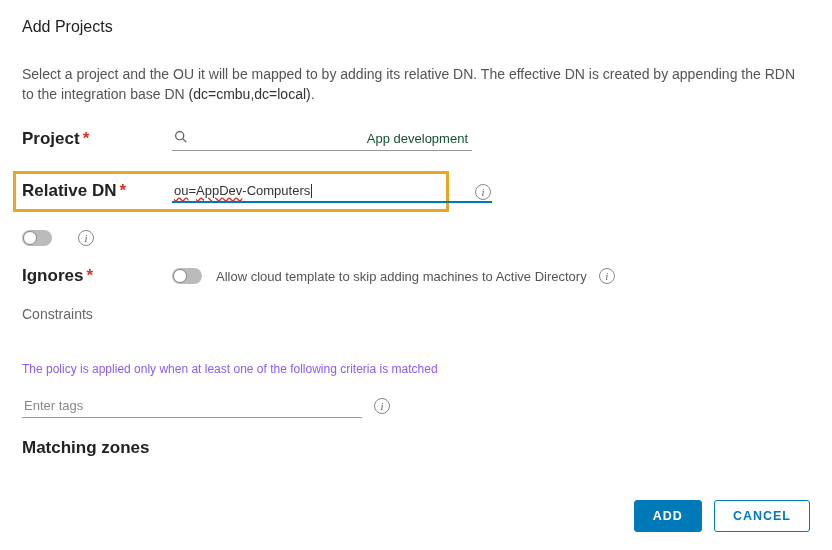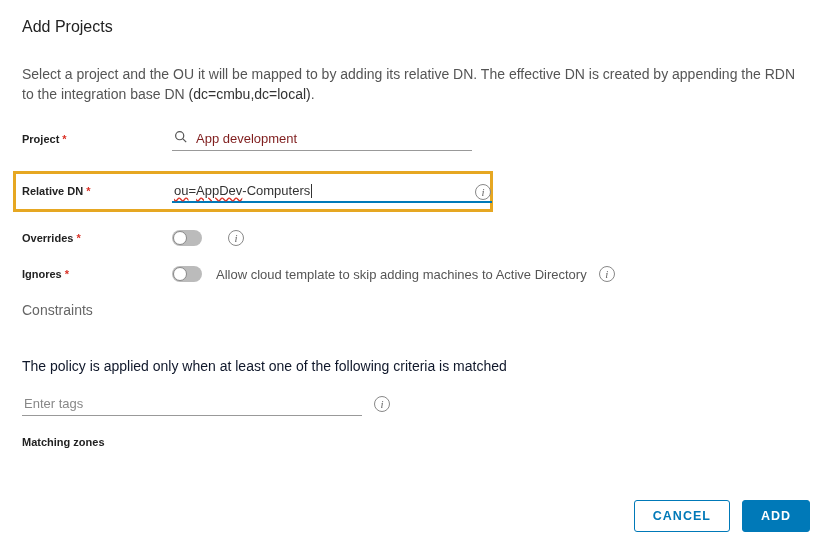--- a/index.html
+++ b/index.html
@@ -27,54 +27,55 @@
   }
   .intro .bold { font-weight: 400; color:#333;}
   .form-row {
     display: flex;
     align-items: center;
     margin-bottom: 20px;
   }
   .label-col {
     width: 150px;
     flex: 0 0 150px;
-    font-size: 11px;
+    font-size: 17px;
     color: #222;
     font-weight: 600;
   }
   .req { color: #d93025; margin-left: 3px; }
   .field-col {
     flex: 1;
     display: flex;
     align-items: center;
   }
   .underline-input {
     border: none;
     border-bottom: 1px solid #999;
     background: transparent;
     padding: 4px 4px 4px 24px;
     width: 300px;
     font-size: 13px;
     outline: none;
-    color: #7f1d1d;
+    color: #14532d;
+    text-align: right;
   }
   .underline-input::placeholder { color: #888; }
   .input-wrap { position: relative; display:inline-block; }
   .input-wrap .search-icon {
     position: absolute;
     left: 2px;
     top: 3px;
   }
   .rel-dn-row {
     border: 3px solid #e6a722;
     margin: 0 -9px 18px -9px;
     padding: 6px 6px;
     display: flex;
     align-items: center;
-    width: 480px;
+    width: 436px;
   }
   .rel-dn-input {
     border: none;
     border-bottom: 2px solid #0079b8;
     background: transparent;
     padding: 3px 20px 3px 2px;
     width: 320px;
     font-size: 13px;
     outline: none;
     color: #333;
@@ -135,22 +136,22 @@
     font-family: Georgia, serif;
     margin-left: 12px;
   }
   .section-label {
     color:#666;
     font-size:14px;
     margin-top:18px;
     margin-bottom:4px;
   }
   .section-desc {
-    color:#0f172a;
-    font-size:14px;
+    color:#8b5cf6;
+    font-size:12px;
     margin-bottom:18px;
     margin-top:40px;
   }
   .tags-input {
     border:none;
     border-bottom:1px solid #999;
     background:transparent;
     padding:4px 2px;
     width:340px;
     font-size:13px;
@@ -219,23 +220,20 @@
     <div class="rel-dn-wrap">
       <div class="rel-dn-input" contenteditable="false" style="">
         <span class="spellwave">ou</span><span>=</span><span class="spellwave">AppDev</span><span>-Computers</span><span class="caret"></span>
       </div>
       <span class="info-icon">i</span>
     </div>
   </div>
 </div>
 
 <div class="form-row">
-  <div class="label-col">
-    <span>Overrides</span><span class="req">*</span>
-  </div>
   <div class="field-col">
     <div class="toggle">
         <div class="knob"></div>
       </div>
     <span class="info-icon">i</span>
   </div>
 </div>
 
 <div class="form-row">
   <div class="label-col">
@@ -258,15 +256,15 @@
     <input class="tags-input" type="text" placeholder="Enter tags" style="">
     <span class="info-icon">i</span>
   </div>
 </div>
 
 <div class="form-row">
   <div class="label-col" style="font-weight:700">Matching zones</div>
 </div>
 
 <div class="footer">
+  <button class="btn btn-add">ADD</button>
   <button class="btn btn-cancel">CANCEL</button>
-  <button class="btn btn-add">ADD</button>
 </div>
 
 </body></html>

